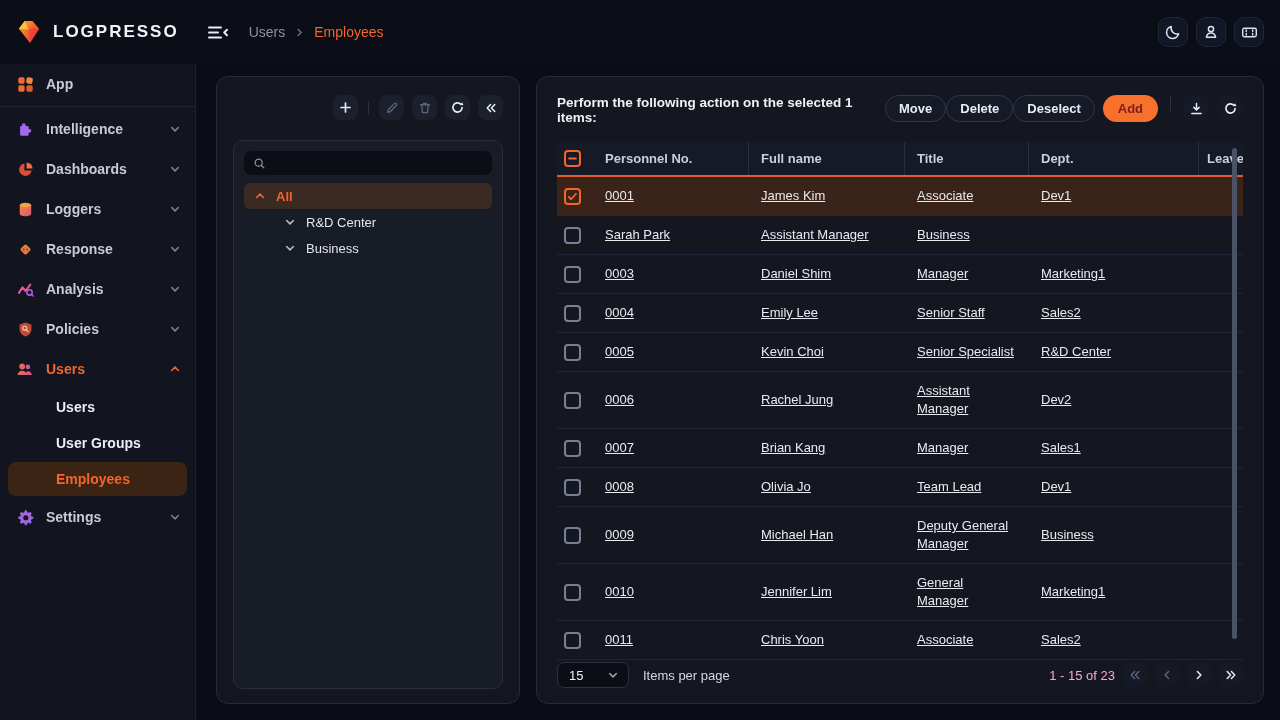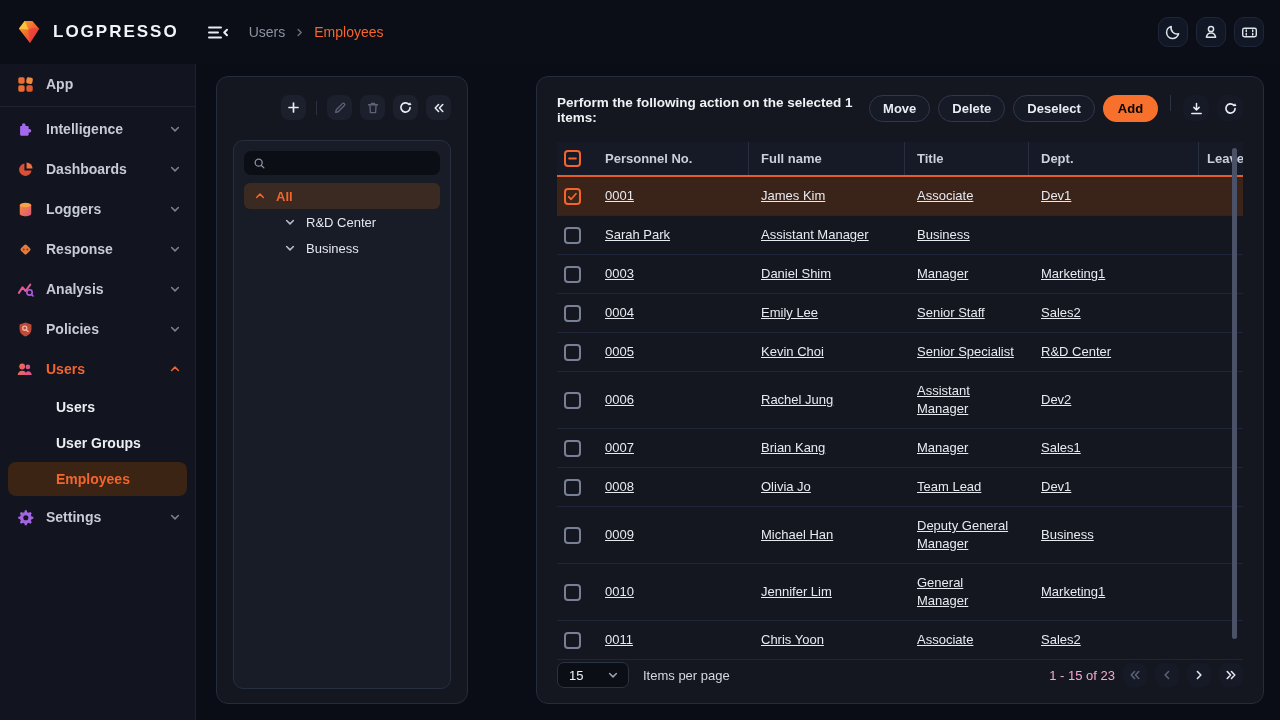--- a/index.html
+++ b/index.html
@@ -32,21 +32,21 @@
   .side-chevron { color:#7a8194; display:flex; }
   .side-chevron.accent { color:#f4652e; }
   .side-divider { height:1px; background:#1d2330; margin:2px 0; }
   .side-child { height:36px; display:flex; align-items:center; padding:0 16px 0 56px;
     font-size:14px; font-weight:bold; color:#eceef3; cursor:pointer; }
   .side-child.active { background:#3b2414; border-radius:8px; margin:1px 8px; height:34px;
     padding-left:48px; color:#f4652e; }
 
   
   .card { position:absolute; top:76px; background:#14171f; border:1px solid #252c3b; border-radius:12px; }
-  .tree-card { left:216px; width:252px; height:628px; }
+  .tree-card { left:216px; width:304px; height:628px; }
   .table-card { left:536px; width:728px; height:628px; display:flex; flex-direction:column; }
 
   
   .tree-toolbar { display:flex; align-items:center; justify-content:flex-end; gap:8px; padding:18px 16px 0; }
   .tool-btn { width:25px; height:25px; border-radius:8px; background:#1b202c; border:none;
     display:flex; align-items:center; justify-content:center; color:#e8ebf1; cursor:pointer; }
   .tool-btn.disabled { color:#5d6476; }
   .tool-sep { width:1px; height:14px; background:#2a3140; margin:0 2px; }
   .tree-inner { margin:20px 16px 16px; height:549px; background:#181c27;
     border:1px solid #272e3e; border-radius:10px; padding:10px; }
@@ -61,21 +61,21 @@
   .tree-row.child { padding-left:40px; }
   .tr-chev { display:flex; color:#b9bfcc; }
   .tr-chev.accent { color:#f4652e; }
 
   
   .action-bar { display:flex; align-items:flex-start; gap:8px; padding:18px 20px 0; }
   .action-label { font-size:13.5px; font-weight:bold; color:#eef1f5; margin-right:auto; }
   .pill-btn { height:27px; padding:0 13px; border-radius:14px; background:#151a26;
     border:1px solid #303849; color:#e9ecf2; font-size:13px; font-weight:bold;
     display:flex; align-items:center; cursor:pointer; font-family:inherit; }
-  .pill-btn.primary { background:#f7712c; border:none; color:#000000; padding:0 15px; }
+  .pill-btn.primary { background:#f7712c; border:none; color:#7f1d1d; padding:0 15px; }
   .icon-btn26 { width:26px; height:26px; border-radius:9px; background:#151a26; border:none;
     display:flex; align-items:center; justify-content:center; color:#e9ecf2; cursor:pointer; }
   .vr { width:1px; height:16px; background:#2b3243; margin:0 4px; }
 
   
   .table-wrap { margin:17px 20px 0; position:relative; }
   .tgrid { display:grid; grid-template-columns:36px 156px 156px 124px 170px minmax(0,1fr); }
   .thead { background:#151a26; border-bottom:2px solid #e35f2a; }
   .th { font-size:13px; font-weight:bold; color:#c9cfdb; padding:8px 12px;
     display:flex; align-items:center; }
@@ -398,21 +398,21 @@
             <span>Business</span>
           </div>
         </div>
     </div>
   </div>
 </section>
 
 <section class="card table-card">
   <div class="action-bar">
     <span class="action-label">Perform the following action on the selected 1 items:</span>
-    <span style="display:flex;gap:8px;align-items:center">
+    <span style="display:flex;align-items:center">
         <button class="pill-btn">Move</button>
         <button class="pill-btn">Delete</button>
         <button class="pill-btn">Deselect</button>
       </span>
     <button class="pill-btn primary">Add</button>
     <span class="vr"></span>
     <span style="display:flex;gap:8px;align-items:center">
         <button class="icon-btn26">
           <span style="display:flex">
             <svg width="15" height="15" viewBox="0 0 16 16" fill="none" stroke="currentColor" stroke-width="1.6" stroke-linecap="round" stroke-linejoin="round">

